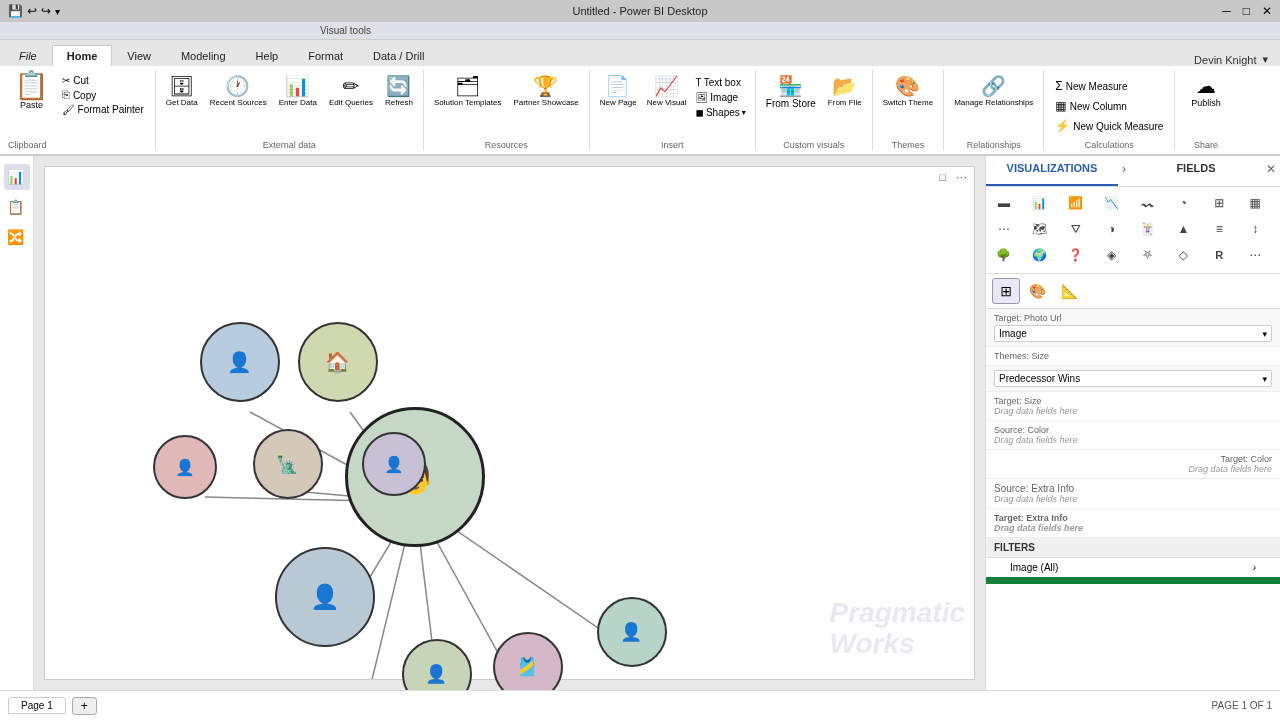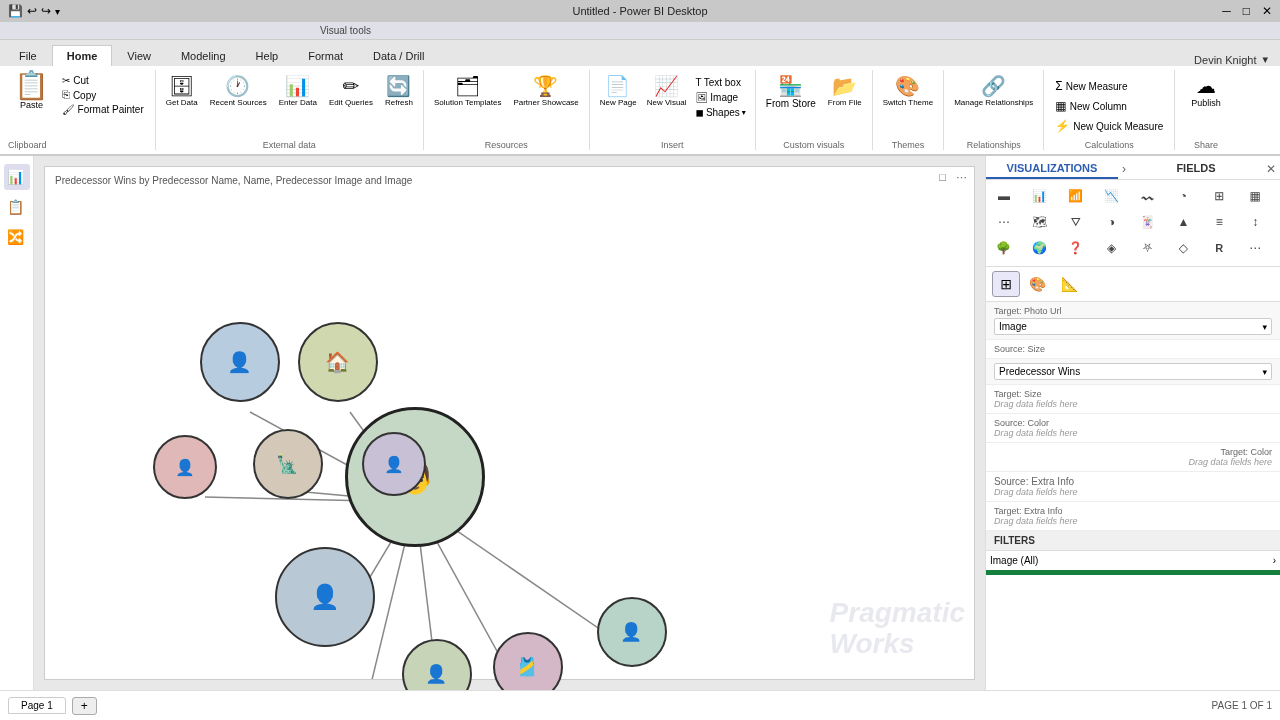--- a/index.html
+++ b/index.html
@@ -46,21 +46,21 @@
     <span style="cursor:pointer; font-size:12px;">□</span>
     <span style="cursor:pointer; font-size:12px;">✕</span>
   </div>
 </div>
 
 <div style="height:18px; background:#e0e0e8; display:flex; align-items:center; padding-left:320px; border-bottom:1px solid #ccc;">
   <span style="font-size:10px; color:#444; font-weight:500;">Visual tools</span>
 </div>
 
 <div style="height:26px; background:#e6e6e6; display:flex; align-items:flex-end; padding-left:4px; border-bottom:none;">
-  <div style="padding:4px 14px; font-size:11px; cursor:pointer; background:transparent; color:#222; border:1px solid transparent; border-bottom:none;">
+  <div style="padding:4px 14px; font-size:11px; cursor:pointer; background:transparent; color:#222; border:1px solid transparent; border-bottom:none;font-style:italic;">
     <span>File</span>
   </div>
   <div style="padding:4px 14px; font-size:11px; cursor:pointer; background:#fff; color:#222; border:1px solid #ccc; border-bottom:none; font-weight:600;">
     <span>Home</span>
   </div>
   <div style="padding:4px 14px; font-size:11px; cursor:pointer; background:transparent; color:#222; border:1px solid transparent; border-bottom:none;">
     <span>View</span>
   </div>
   <div style="padding:4px 14px; font-size:11px; cursor:pointer; background:transparent; color:#222; border:1px solid transparent; border-bottom:none;">
     <span>Modeling</span>
@@ -263,21 +263,20 @@
   <div style="flex:1; background:#e8e8e8; position:relative; overflow:hidden;">
 
     <div id="watermark" style="position:absolute; bottom:30px; right:20px; font-size:28px; font-weight:bold; color:rgba(150,150,180,0.22); font-style:italic; pointer-events:none; white-space:nowrap; z-index:10; line-height:1.1;">Pragmatic<br>Works</div>
 
     <div style="position:absolute; top:10px; left:10px; right:10px; bottom:10px; background:#fff; border:1px solid #ccc;">
 
       <div style="position:absolute; top:4px; right:4px; display:flex; gap:4px; z-index:5;">
         <span style="font-size:11px; cursor:pointer; color:#666; padding:0 3px;">□</span>
         <span style="font-size:11px; cursor:pointer; color:#666; padding:0 3px;">⋯</span>
       </div>
-      <div style="font-size:10px; color:#555; padding:8px 10px 4px;">Predecessor Wins by Predecessor Name, Name, Predecessor Image and Image</div>
 
       <svg style="position:absolute; top:30px; left:0; width:100%; height:calc(100% - 30px); pointer-events:none;">
 
         <line x1="370" y1="305" x2="205" y2="215" stroke="#888" stroke-width="1.5"></line>
         <line x1="370" y1="305" x2="305" y2="215" stroke="#888" stroke-width="1.5"></line>
         <line x1="370" y1="305" x2="340" y2="295" stroke="#888" stroke-width="1.5"></line>
         <line x1="370" y1="305" x2="160" y2="300" stroke="#888" stroke-width="1.5"></line>
         <line x1="370" y1="305" x2="260" y2="295" stroke="#888" stroke-width="1.5"></line>
         <line x1="370" y1="305" x2="295" y2="430" stroke="#888" stroke-width="1.5"></line>
         <line x1="370" y1="305" x2="395" y2="510" stroke="#888" stroke-width="1.5"></line>
@@ -323,21 +322,21 @@
       </div>
 
       <div style="position:absolute; top:430px; left:552px; width:70px; height:70px; border-radius:50%; border:2px solid #333; background:#b8d4c8; overflow:hidden; display:flex; align-items:center; justify-content:center; cursor:pointer;">
         <span style="font-size:18px;">👤</span>
       </div>
     </div>
   </div>
 
   <div style="width:295px; display:flex; flex-direction:column; background:#fff; border-left:1px solid #ddd; overflow:hidden;">
 
-    <div style="display:flex; border-bottom:1px solid #ddd; height:24px;">
+    <div style="display:flex; border-bottom:1px solid #ddd; height:31px;">
       <div style="flex:1; text-align:center; padding:6px 4px; font-size:11px; font-weight:600; cursor:pointer; color:#2b5eb3; border-bottom:2px solid #2b5eb3;">
         <span>VISUALIZATIONS</span>
       </div>
       <div style="padding:6px 4px; cursor:pointer; color:#666; font-size:12px;">›</div>
       <div style="flex:1; text-align:center; padding:6px 4px; font-size:11px; font-weight:600; cursor:pointer; color:#333; border-bottom:2px solid transparent;">
         <span>FIELDS</span>
       </div>
       <div style="padding:6px 4px; cursor:pointer; color:#666; font-size:12px;">✕</div>
     </div>
 
@@ -382,21 +381,21 @@
 
     <div style="flex:1; overflow-y:auto; font-size:10px; display:flex; flex-direction:column;">
       <div style="padding:4px 8px; background:#f8f8f8; border-bottom:1px solid #eee;">
         <div style="color:#666; font-size:9px;">Target: Photo Url</div>
         <div style="background:#fff; border:1px solid #ccc; border-radius:2px; padding:2px 4px; display:flex; align-items:center; justify-content:space-between; margin-top:2px;">
           <span>Image</span>
           <span style="font-size:9px;">▾</span>
         </div>
       </div>
       <div style="padding:4px 8px; border-bottom:1px solid #eee;">
-        <div style="color:#666; font-size:9px;">Source: Size</div>
+        <div style="color:#666; font-size:9px;">Themes: Size</div>
       </div>
       <div style="padding:4px 8px; background:#f8f8f8; border-bottom:1px solid #eee;">
         <div style="background:#fff; border:1px solid #ccc; border-radius:2px; padding:2px 4px; display:flex; align-items:center; justify-content:space-between;">
           <span>Predecessor Wins</span>
           <span style="font-size:9px;">▾</span>
         </div>
       </div>
       <div style="padding:4px 8px; border-bottom:1px solid #eee;">
         <div style="color:#666; font-size:9px;">Target: Size</div>
         <div style="color:#999; font-size:9px; font-style:italic;">Drag data fields here</div>
@@ -406,27 +405,27 @@
         <div style="color:#999; font-size:9px; font-style:italic;">Drag data fields here</div>
       </div>
       <div style="padding:4px 8px; border-bottom:1px solid #eee;text-align:right;">
         <div style="color:#666; font-size:9px;">Target: Color</div>
         <div style="color:#999; font-size:9px; font-style:italic;">Drag data fields here</div>
       </div>
       <div style="padding:4px 8px; border-bottom:1px solid #eee;">
         <div style="color:#666; font-size:10px;">Source: Extra Info</div>
         <div style="color:#999; font-size:9px; font-style:italic;">Drag data fields here</div>
       </div>
-      <div style="padding:4px 8px; border-bottom:1px solid #eee;">
+      <div style="padding:4px 8px; border-bottom:1px solid #eee;font-weight:bold;">
         <div style="color:#666; font-size:9px;">Target: Extra Info</div>
         <div style="color:#999; font-size:9px; font-style:italic;">Drag data fields here</div>
       </div>
 
       <div style="padding:4px 8px; background:#f0f0f0; border-bottom:1px solid #ddd; font-size:10px; font-weight:600; color:#333;">FILTERS</div>
-      <div style="padding:4px 4px; border-bottom:5px solid #15803d;">
+      <div style="padding:4px 24px; border-bottom:7px solid #15803d;">
         <div style="display:flex; align-items:center; justify-content:space-between; font-size:10px; cursor:pointer;">
           <span>Image (All)</span>
           <span>›</span>
         </div>
       </div>
     </div>
   </div>
 </div>
 
 <div style="height:30px; background:#fff; border-top:1px solid #ddd; display:flex; align-items:center; padding:0 8px; gap:6px;">

